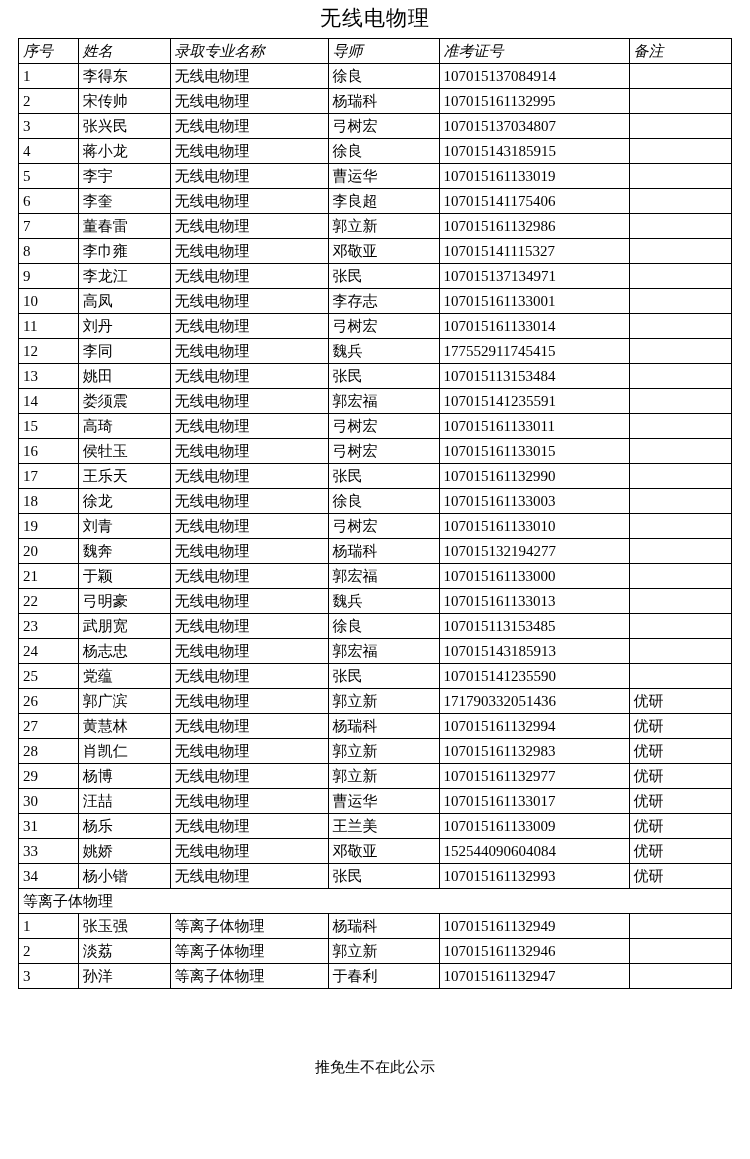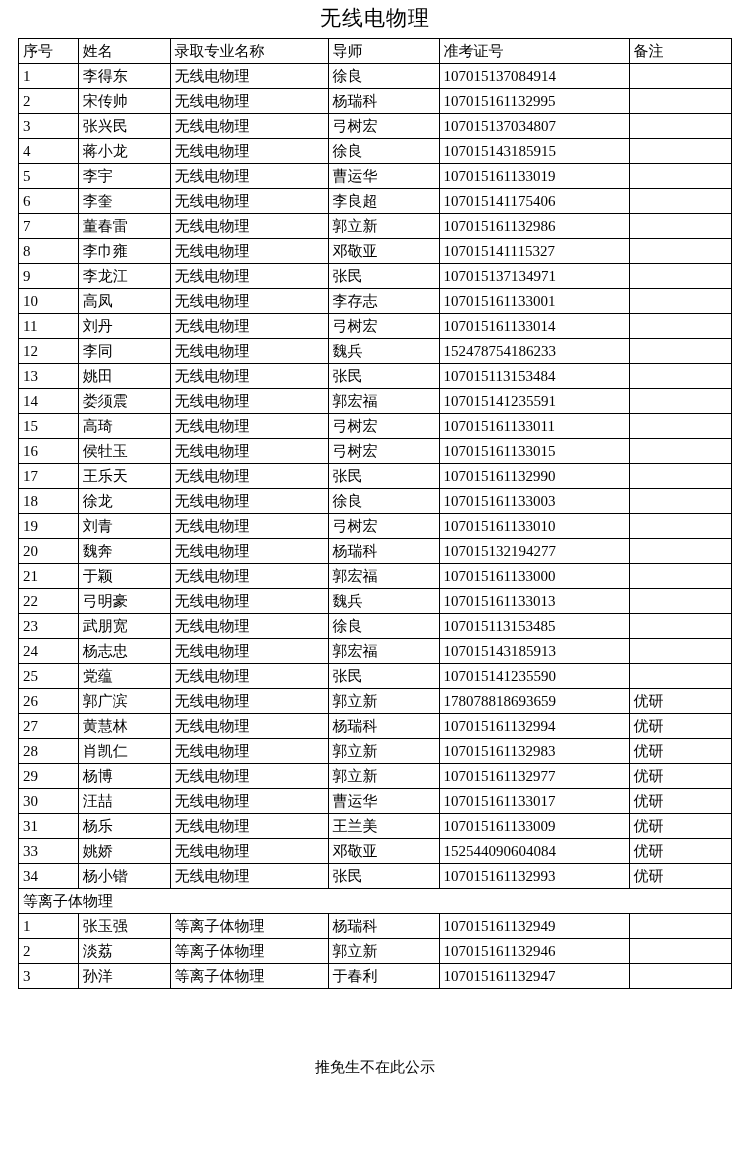--- a/index.html
+++ b/index.html
@@ -52,20 +52,21 @@
   }
   .c-no   { width: 56px;  text-align: center; }
   .c-name { width: 86px; }
   .c-major{ width: 148px; }
   .c-adv  { width: 104px; }
   .c-ticket{ width: 178px; font-family: "Liberation Serif", serif; }
   .c-note { width: 96px; }
   thead td {
     font-size: 15px;
     height: 28px;
+    font-style: italic;
   }
   .section-row td {
     height: 24px;
   }
   .footer-note {
     position: absolute;
     bottom: 4px;
     left: 0;
     width: 100%;
     text-align: center;
@@ -187,21 +188,21 @@
             <td class="c-major">无线电物理</td>
             <td class="c-adv">弓树宏</td>
             <td class="c-ticket">107015161133014</td>
             <td class="c-note"></td>
           </tr>
           <tr>
             <td class="c-no">12</td>
             <td class="c-name">李同</td>
             <td class="c-major">无线电物理</td>
             <td class="c-adv">魏兵</td>
-            <td class="c-ticket">152478754186233</td>
+            <td class="c-ticket">177552911745415</td>
             <td class="c-note"></td>
           </tr>
           <tr>
             <td class="c-no">13</td>
             <td class="c-name">姚田</td>
             <td class="c-major">无线电物理</td>
             <td class="c-adv">张民</td>
             <td class="c-ticket">107015113153484</td>
             <td class="c-note"></td>
           </tr>
@@ -299,21 +300,21 @@
             <td class="c-major">无线电物理</td>
             <td class="c-adv">张民</td>
             <td class="c-ticket">107015141235590</td>
             <td class="c-note"></td>
           </tr>
           <tr>
             <td class="c-no">26</td>
             <td class="c-name">郭广滨</td>
             <td class="c-major">无线电物理</td>
             <td class="c-adv">郭立新</td>
-            <td class="c-ticket">178078818693659</td>
+            <td class="c-ticket">171790332051436</td>
             <td class="c-note">优研</td>
           </tr>
           <tr>
             <td class="c-no">27</td>
             <td class="c-name">黄慧林</td>
             <td class="c-major">无线电物理</td>
             <td class="c-adv">杨瑞科</td>
             <td class="c-ticket">107015161132994</td>
             <td class="c-note">优研</td>
           </tr>

